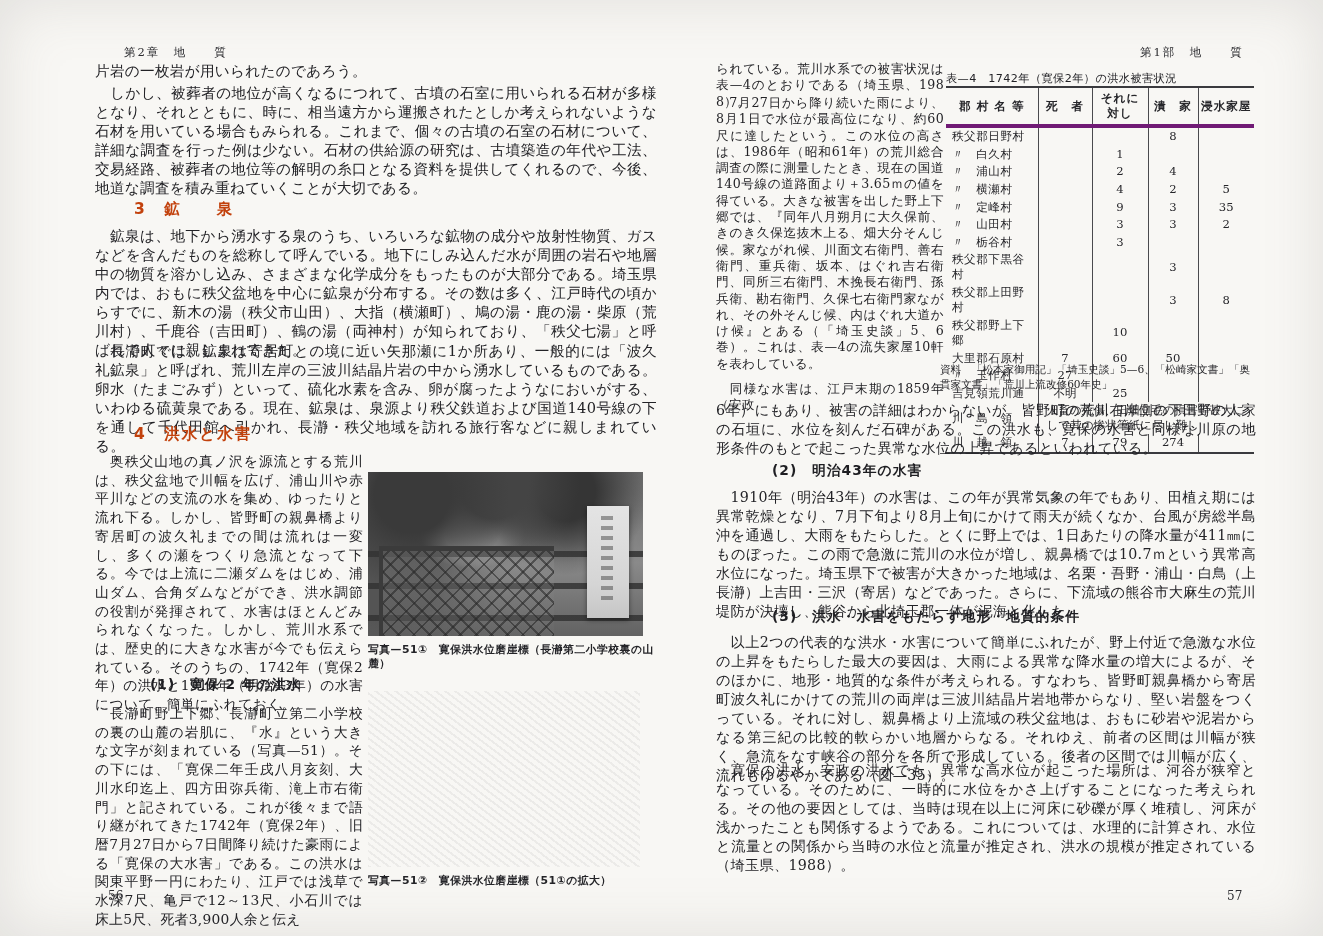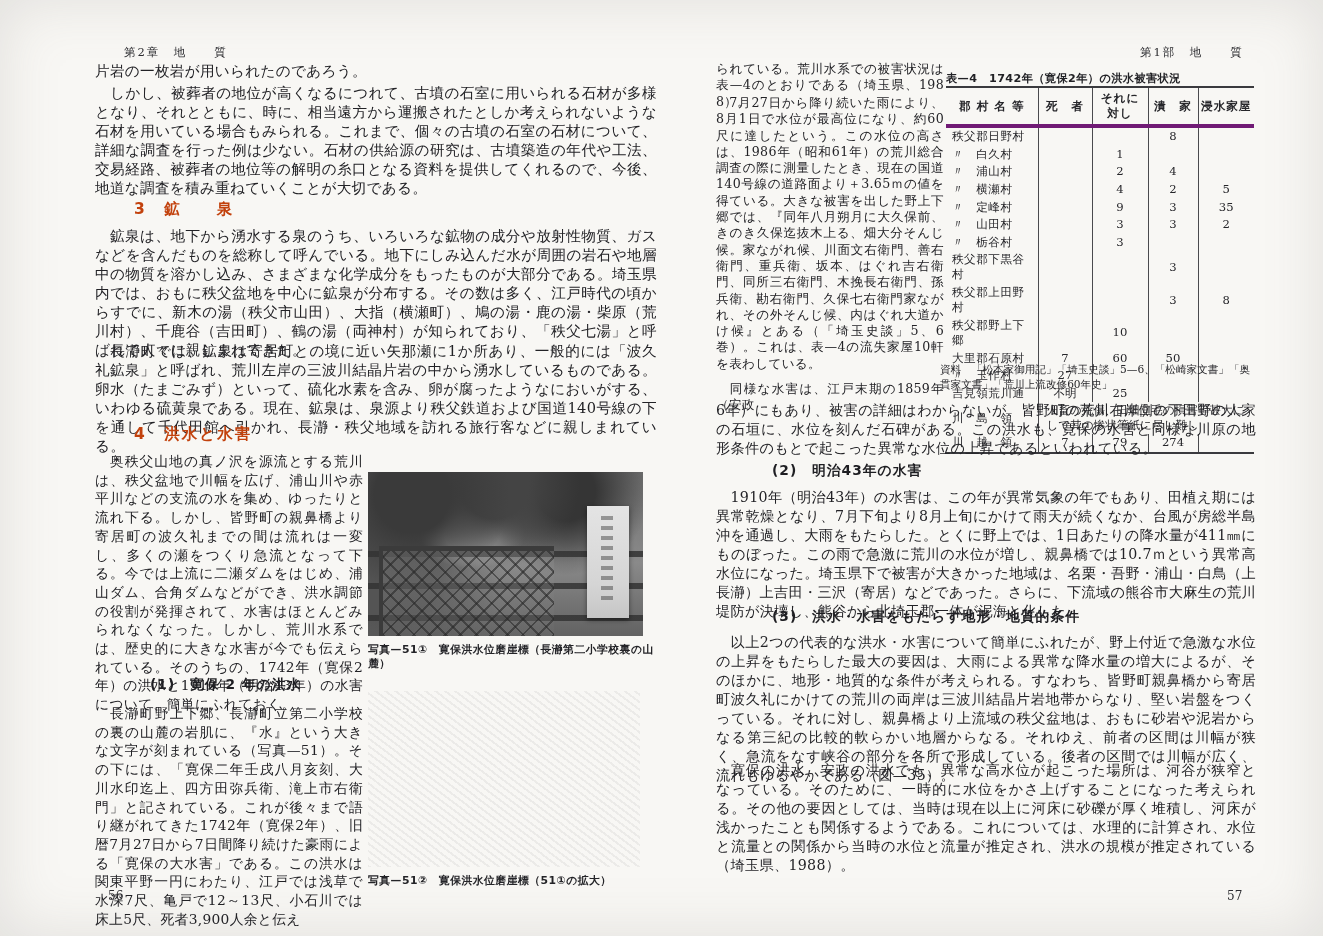--- a/index.html
+++ b/index.html
@@ -81,21 +81,21 @@
       linear-gradient(180deg,#8b8980 0%,#94918a 60%,#7f7d75 100%);
   }
   .p2-grain{
     position:absolute;inset:0;
     background:
       repeating-linear-gradient(37deg,rgba(0,0,0,0.05) 0 2px,rgba(0,0,0,0) 2px 6px),
       repeating-linear-gradient(-23deg,rgba(255,255,255,0.05) 0 2px,rgba(0,0,0,0) 2px 7px);
   }
   .photo-caption{font-size:10.8px;font-weight:bold;color:#242428;letter-spacing:0.5px;}
   
-  .tbl-title{font-size:11.2px;font-weight:bold;color:#222226;letter-spacing:0.4px;}
+  .tbl-title{font-size:11.2px;font-weight:normal;color:#222226;letter-spacing:0.4px;}
   table.flood{
     position:absolute;left:946px;top:86px;width:308px;
     border-collapse:collapse;table-layout:fixed;
     font-size:11.6px;color:#26262a;
     border-top:2px solid #3a3a3e;border-bottom:2px solid #3a3a3e;
   }
   table.flood th{
     font-weight:bold;letter-spacing:1px;
     border-bottom:4px solid #701a75;
     padding:3px 2px;text-align:center;

